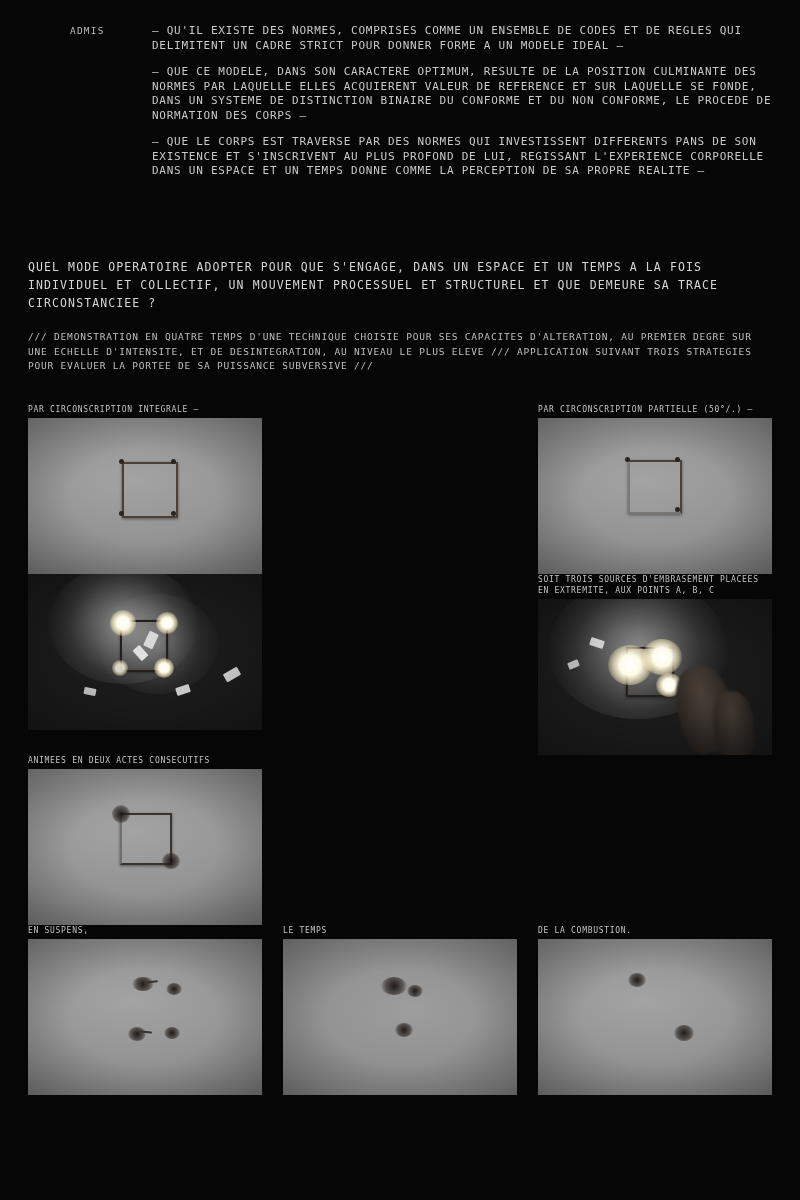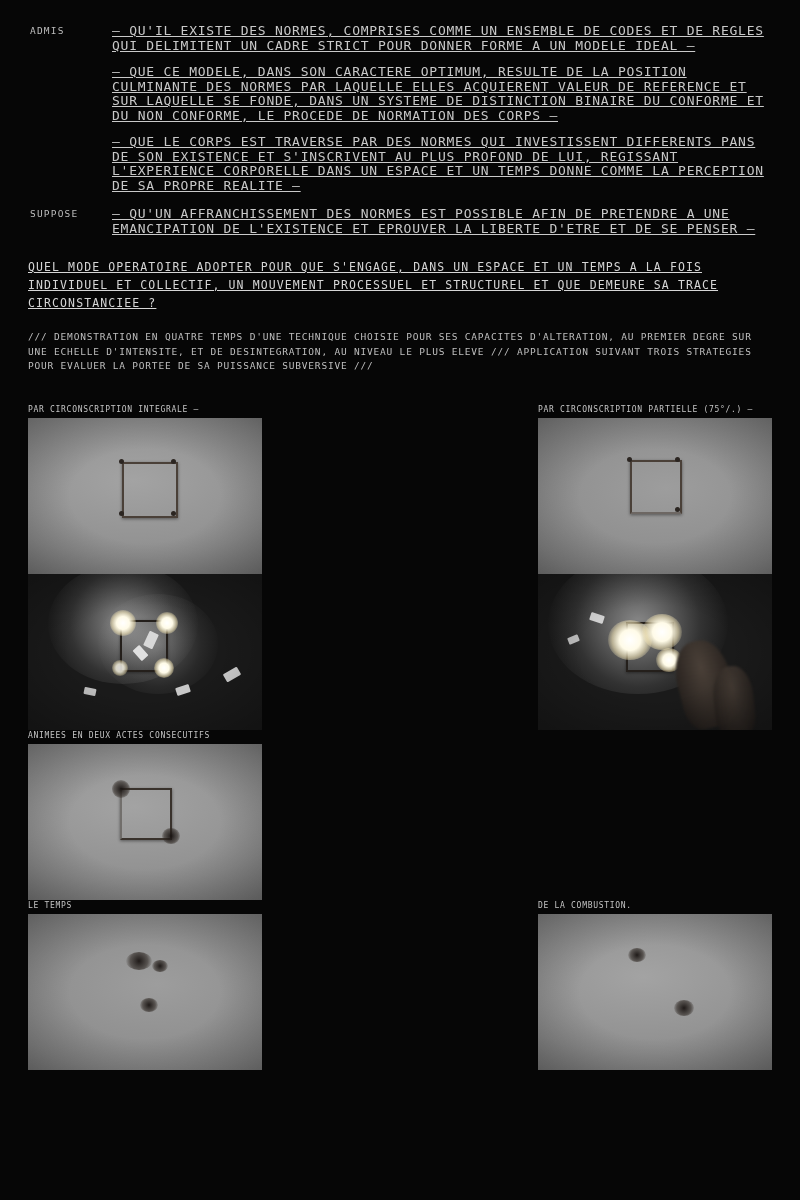--- a/index.html
+++ b/index.html
@@ -36,47 +36,46 @@
   .def-term {
     width: 112px;
     flex: 0 0 112px;
     padding-left: 30px;
     box-sizing: border-box;
     font-size: 9.5px;
     letter-spacing: 1.2px;
     color: #bdbdbd;
     line-height: 14px;
     text-transform: uppercase;
+    margin-left: 40px;
   }
   .def-body {
     flex: 1 1 auto;
     padding-right: 24px;
-    font-size: 13px;
+    font-size: 11px;
     letter-spacing: 0.75px;
     line-height: 14.5px;
     color: #c9c9c9;
     text-transform: uppercase;
-    text-decoration: underline;
   }
   .def-body p {
     margin: 0 0 12px 0;
   }
   .def-body p:last-child { margin-bottom: 0; }
 
   
   .question {
     position: absolute;
     left: 28px; top: 258px;
     width: 748px;
     font-size: 11.5px;
     letter-spacing: 1.1px;
     line-height: 18px;
     color: #d6d6d6;
     text-transform: uppercase;
-    text-decoration: underline;
   }
 
   
   .protocol {
     position: absolute;
     left: 28px; top: 330px;
     width: 748px;
     font-size: 9.5px;
     letter-spacing: 0.8px;
     line-height: 14.5px;
@@ -194,26 +193,20 @@
 
     <div class="def-row">
       <div class="def-term">ADMIS</div>
       <div class="def-body">
         <p>– QU'IL EXISTE DES NORMES, COMPRISES COMME UN ENSEMBLE DE CODES ET DE REGLES QUI DELIMITENT UN CADRE STRICT POUR DONNER FORME A UN MODELE IDEAL –</p>
         <p>– QUE CE MODELE, DANS SON CARACTERE OPTIMUM, RESULTE DE LA POSITION CULMINANTE DES NORMES PAR LAQUELLE ELLES ACQUIERENT VALEUR DE REFERENCE ET SUR LAQUELLE SE FONDE, DANS UN SYSTEME DE DISTINCTION BINAIRE DU CONFORME ET DU NON CONFORME, LE PROCEDE DE NORMATION DES CORPS –</p>
         <p>– QUE LE CORPS EST TRAVERSE PAR DES NORMES QUI INVESTISSENT DIFFERENTS PANS DE SON EXISTENCE ET S'INSCRIVENT AU PLUS PROFOND DE LUI, REGISSANT L'EXPERIENCE CORPORELLE DANS UN ESPACE ET UN TEMPS DONNE COMME LA PERCEPTION DE SA PROPRE REALITE –</p>
       </div>
     </div>
 
-    <div class="def-row">
-      <div class="def-term">SUPPOSE</div>
-      <div class="def-body">
-        <p>– QU'UN AFFRANCHISSEMENT DES NORMES EST POSSIBLE AFIN DE PRETENDRE A UNE EMANCIPATION DE L'EXISTENCE ET EPROUVER LA LIBERTE D'ETRE ET DE SE PENSER –</p>
-      </div>
-    </div>
 
   </div>
 
   <div class="question">QUEL MODE OPERATOIRE ADOPTER POUR QUE S'ENGAGE, DANS UN ESPACE ET UN TEMPS A LA FOIS INDIVIDUEL ET COLLECTIF, UN MOUVEMENT PROCESSUEL ET STRUCTUREL ET QUE DEMEURE SA TRACE CIRCONSTANCIEE ?</div>
 
   <div class="protocol">/// DEMONSTRATION EN QUATRE TEMPS D'UNE TECHNIQUE CHOISIE POUR SES CAPACITES D'ALTERATION, AU PREMIER DEGRE SUR UNE ECHELLE D'INTENSITE, ET DE DESINTEGRATION, AU NIVEAU LE PLUS ELEVE  ///  APPLICATION SUIVANT TROIS STRATEGIES POUR EVALUER LA PORTEE DE SA PUISSANCE SUBVERSIVE ///</div>
 
   <div class="grid">
 
     <div class="row">
@@ -223,31 +216,31 @@
         <div class="frame wall">
           <div class="square" style="left:94px;top:44px;width:52px;height:52px;"></div>
           <div class="sq-head" style="left:91px;top:41px;"></div>
           <div class="sq-head" style="left:143px;top:41px;"></div>
           <div class="sq-head" style="left:143px;top:93px;"></div>
           <div class="sq-head" style="left:91px;top:93px;"></div>
           <div class="vign"></div>
         </div>
       </div>
 
-      <div class="cell">
-        <div class="caption">PAR CIRCONSCRIPTION PARTIELLE (75°/.) –</div>
-        <div class="frame wall2">
-          <div class="square" style="left:92px;top:42px;width:48px;height:50px;border-bottom-color:rgba(74,64,56,.55);"></div>
-          <div class="sq-head" style="left:89px;top:39px;"></div>
+
+      <div class="cell">
+        <div class="caption">PAR CIRCONSCRIPTION PARTIELLE (50°/.) –</div>
+        <div class="frame wall">
+          <div class="square" style="left:90px;top:42px;width:50px;height:50px;border-left-color:rgba(74,64,56,.4);border-bottom-color:rgba(74,64,56,.4);"></div>
+          <div class="sq-head" style="left:87px;top:39px;"></div>
           <div class="sq-head" style="left:137px;top:39px;"></div>
           <div class="sq-head" style="left:137px;top:89px;"></div>
           <div class="vign"></div>
         </div>
       </div>
-
 
     </div>
 
     <div class="row">
 
       <div class="cell">
         <div class="frame dark">
           <div class="smoke" style="left:20px;top:-10px;width:150px;height:120px;"></div>
           <div class="smoke" style="left:70px;top:20px;width:120px;height:100px;opacity:.6;"></div>
           <div class="square" style="left:92px;top:46px;width:44px;height:48px;border-color:#241f1b;"></div>
@@ -258,20 +251,21 @@
           <div class="ash" style="left:118px;top:58px;width:10px;height:16px;transform:rotate(25deg);background:#d8d8d8;"></div>
           <div class="ash" style="left:148px;top:112px;width:14px;height:8px;transform:rotate(-18deg);background:#c8c8c8;"></div>
           <div class="ash" style="left:56px;top:114px;width:12px;height:7px;transform:rotate(12deg);background:#bdbdbd;"></div>
           <div class="ash" style="left:196px;top:96px;width:16px;height:9px;transform:rotate(-30deg);background:#cccccc;"></div>
           <div class="ash" style="left:108px;top:72px;width:9px;height:14px;transform:rotate(-42deg);background:#e0e0e0;"></div>
           <div class="vign"></div>
         </div>
       </div>
 
       <div class="cell">
+        <div class="caption two-line">SOIT TROIS SOURCES D'EMBRASEMENT PLACEES EN EXTREMITE, AUX POINTS A, B, C</div>
         <div class="frame dark">
           <div class="smoke" style="left:10px;top:-20px;width:180px;height:140px;"></div>
           <div class="square" style="left:88px;top:48px;width:44px;height:46px;border-color:#241f1b;"></div>
           <div class="flame" style="left:70px;top:46px;width:44px;height:40px;"></div>
           <div class="flame" style="left:104px;top:40px;width:40px;height:36px;"></div>
           <div class="flame" style="left:118px;top:74px;width:26px;height:24px;"></div>
           <div class="hand" style="left:140px;top:66px;width:54px;height:88px;transform:rotate(-14deg);"></div>
           <div class="hand" style="left:176px;top:92px;width:40px;height:70px;transform:rotate(-6deg);opacity:.85;"></div>
           <div class="ash" style="left:52px;top:40px;width:14px;height:8px;transform:rotate(18deg);background:#d0d0d0;"></div>
           <div class="ash" style="left:30px;top:62px;width:11px;height:7px;transform:rotate(-22deg);background:#bababa;"></div>
@@ -293,20 +287,32 @@
           <div class="soot" style="left:84px;top:36px;width:18px;height:18px;"></div>
           <div class="soot" style="left:134px;top:84px;width:18px;height:16px;"></div>
           <div class="vign"></div>
         </div>
       </div>
 
     </div>
 
     <div class="row">
 
+      <div class="cell">
+        <div class="caption">EN SUSPENS,</div>
+        <div class="frame wall">
+          <div class="soot" style="left:104px;top:38px;width:22px;height:14px;"></div>
+          <div class="soot" style="left:138px;top:44px;width:16px;height:12px;"></div>
+          <div class="soot" style="left:100px;top:88px;width:18px;height:14px;"></div>
+          <div class="soot" style="left:136px;top:88px;width:16px;height:12px;"></div>
+          <div class="ash" style="left:116px;top:42px;width:14px;height:2px;transform:rotate(-8deg);"></div>
+          <div class="ash" style="left:112px;top:92px;width:12px;height:2px;transform:rotate(6deg);"></div>
+          <div class="vign"></div>
+        </div>
+      </div>
 
       <div class="cell">
         <div class="caption">LE TEMPS</div>
         <div class="frame wall2">
           <div class="soot" style="left:98px;top:38px;width:26px;height:18px;"></div>
           <div class="soot" style="left:124px;top:46px;width:16px;height:12px;"></div>
           <div class="soot" style="left:112px;top:84px;width:18px;height:14px;"></div>
           <div class="vign"></div>
         </div>
       </div>

